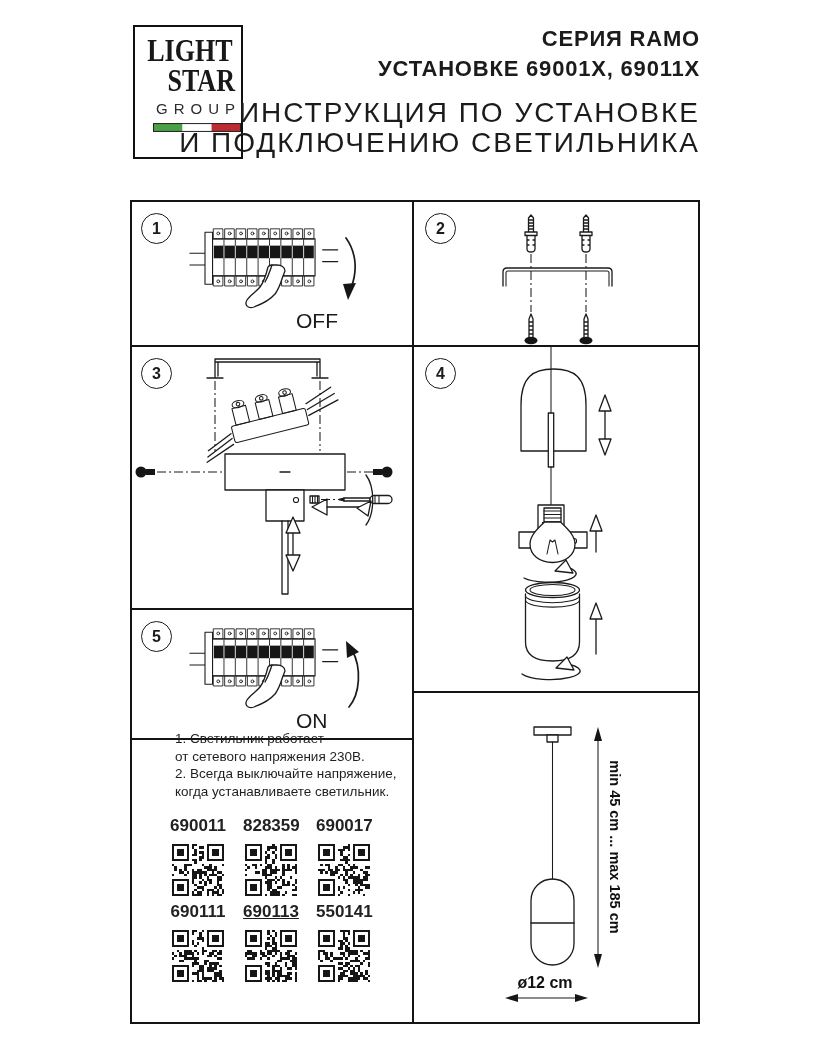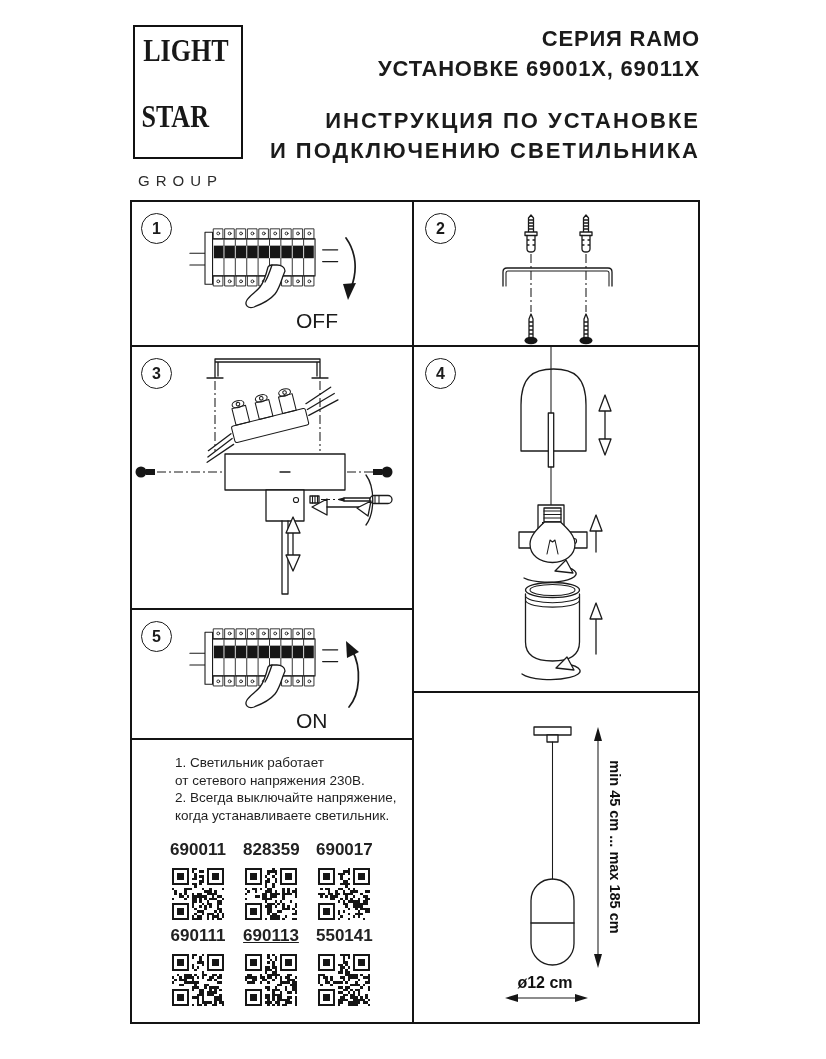--- a/index.html
+++ b/index.html
@@ -2,30 +2,30 @@
 <html><head>
 <meta charset="utf-8">
 <style>
   html,body{margin:0;padding:0;background:#fff;}
   .page{position:relative;width:826px;height:1059px;background:#fff;overflow:hidden;
         font-family:"Liberation Sans",sans-serif;color:#1b1b1b;}
 
   
   .logo-box{position:absolute;left:133px;top:25px;width:110px;height:134px;
             border:2px solid #111;box-sizing:border-box;display:flex;flex-direction:column;
-            align-items:flex-start;justify-content:flex-start;padding-top:9px;gap:36px;}
+            align-items:flex-end;justify-content:flex-start;padding-top:9px;}
   .logo-serif{font-family:"Liberation Serif",serif;font-weight:bold;font-size:31px;
               line-height:30px;color:#181818;transform:scaleX(0.84);letter-spacing:0;}
   .logo-group{font-size:15px;letter-spacing:6px;text-indent:3px;color:#2b2b2b;
               margin-top:5px;line-height:16px;}
   .logo-flag{margin-top:6px;width:88px;height:9px;display:block;}
 
   .header-text{position:absolute;top:24px;right:126px;text-align:right;}
   .h-series{font-size:22px;font-weight:bold;line-height:30px;letter-spacing:0.8px;}
-  .h-instr{margin-top:22px;font-size:22px;font-weight:bold;line-height:30px;letter-spacing:2px;}
+  .h-instr{margin-top:14px;font-size:28px;font-weight:normal;line-height:30px;letter-spacing:2px;}
 
   
   .gl{position:absolute;background:#141414;}
 
   
   .panel{position:absolute;}
   .panel svg.art{position:absolute;left:0;top:0;}
   .badge{position:absolute;left:11px;top:11px;width:31px;height:31px;border:1.7px solid #1b1b1b;
          border-radius:50%;box-sizing:border-box;display:flex;align-items:center;justify-content:center;
          font-size:16px;font-weight:bold;background:#fff;z-index:2;}
@@ -314,21 +314,21 @@
       </div>
     <svg class="art" width="282" height="128" viewBox="0 0 282 128" preserveAspectRatio="none">
       <use href="#breaker" transform="translate(75,18) scale(0.84)"></use>
       <use href="#hand" transform="translate(139,59)"></use>
       <path class="ln2" d="M219,97 C230,84 232,58 222,40"></path>
       <polygon class="blk" points="216,31 229,42 217,48"></polygon>
       <text class="sw" x="166" y="118">ON</text>
     </svg>
   </div>
 
-  <div class="panel" style="left:130px;top:740px;width:282px;height:282px;">
+  <div class="panel" style="left:130px;top:716px;width:282px;height:282px;">
     <div class="notes">
       <div>1. Светильник работает</div>
       <div>от сетевого напряжения 230В.</div>
       <div>2. Всегда выключайте напряжение,</div>
       <div>когда устанавливаете светильник.</div>
     </div>
 
     <div class="qr-cell" style="left:40px;top:100px;">
       <div class="qr-label">690011</div>
       <svg viewBox="0 0 21 21" shape-rendering="crispEdges">

